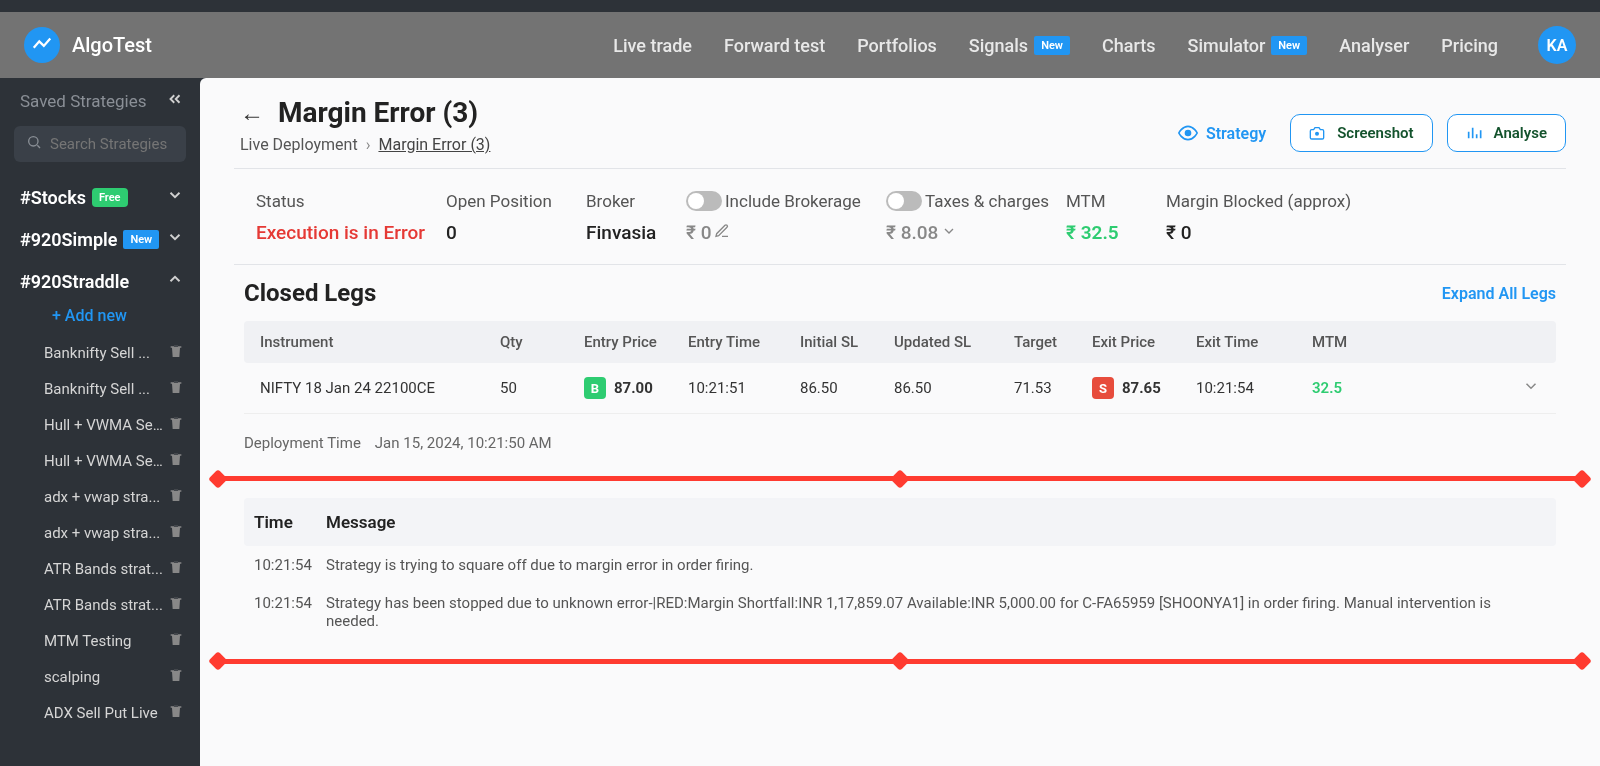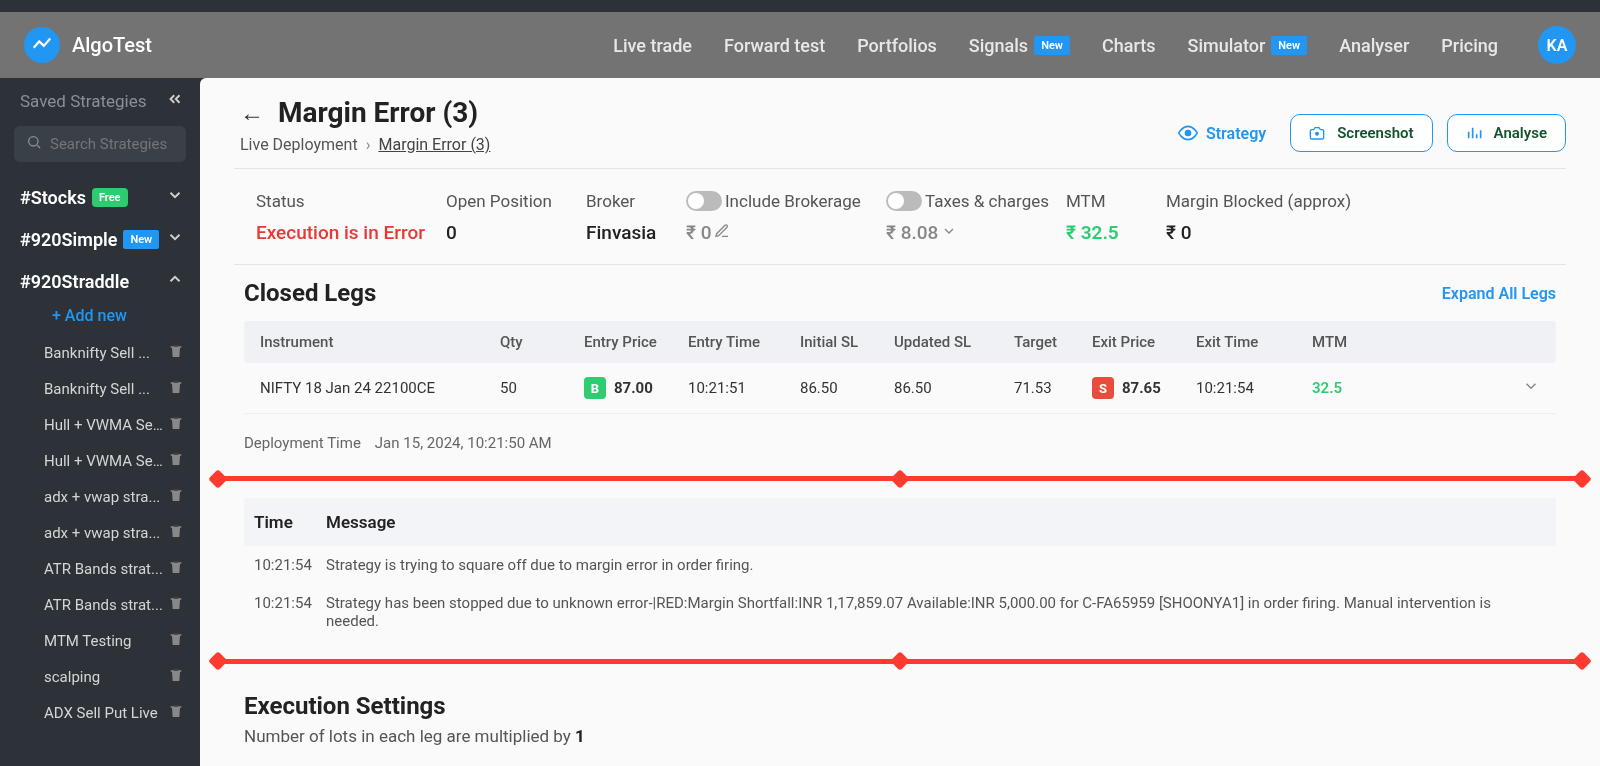--- a/index.html
+++ b/index.html
@@ -414,21 +414,15 @@
       <div class="log-row">
         <div class="log-col-time">10:21:54</div>
         <div class="log-col-msg">Strategy is trying to square off due to margin error in order firing.</div>
       </div>
       <div class="log-row">
         <div class="log-col-time">10:21:54</div>
         <div class="log-col-msg">Strategy has been stopped due to unknown error-|RED:Margin Shortfall:INR 1,17,859.07 Available:INR 5,000.00 for C-FA65959 [SHOONYA1] in order firing. Manual intervention is needed.</div>
       </div>
     </div>
 
-    <div class="exec-section">
-      <div class="exec-title">Execution Settings</div>
-      <div class="exec-sub">
-        <span>Number of lots in each leg are multiplied by </span><b>1</b>
-      </div>
-    </div>
 
   </div>
 </div>
 
 </body></html>

